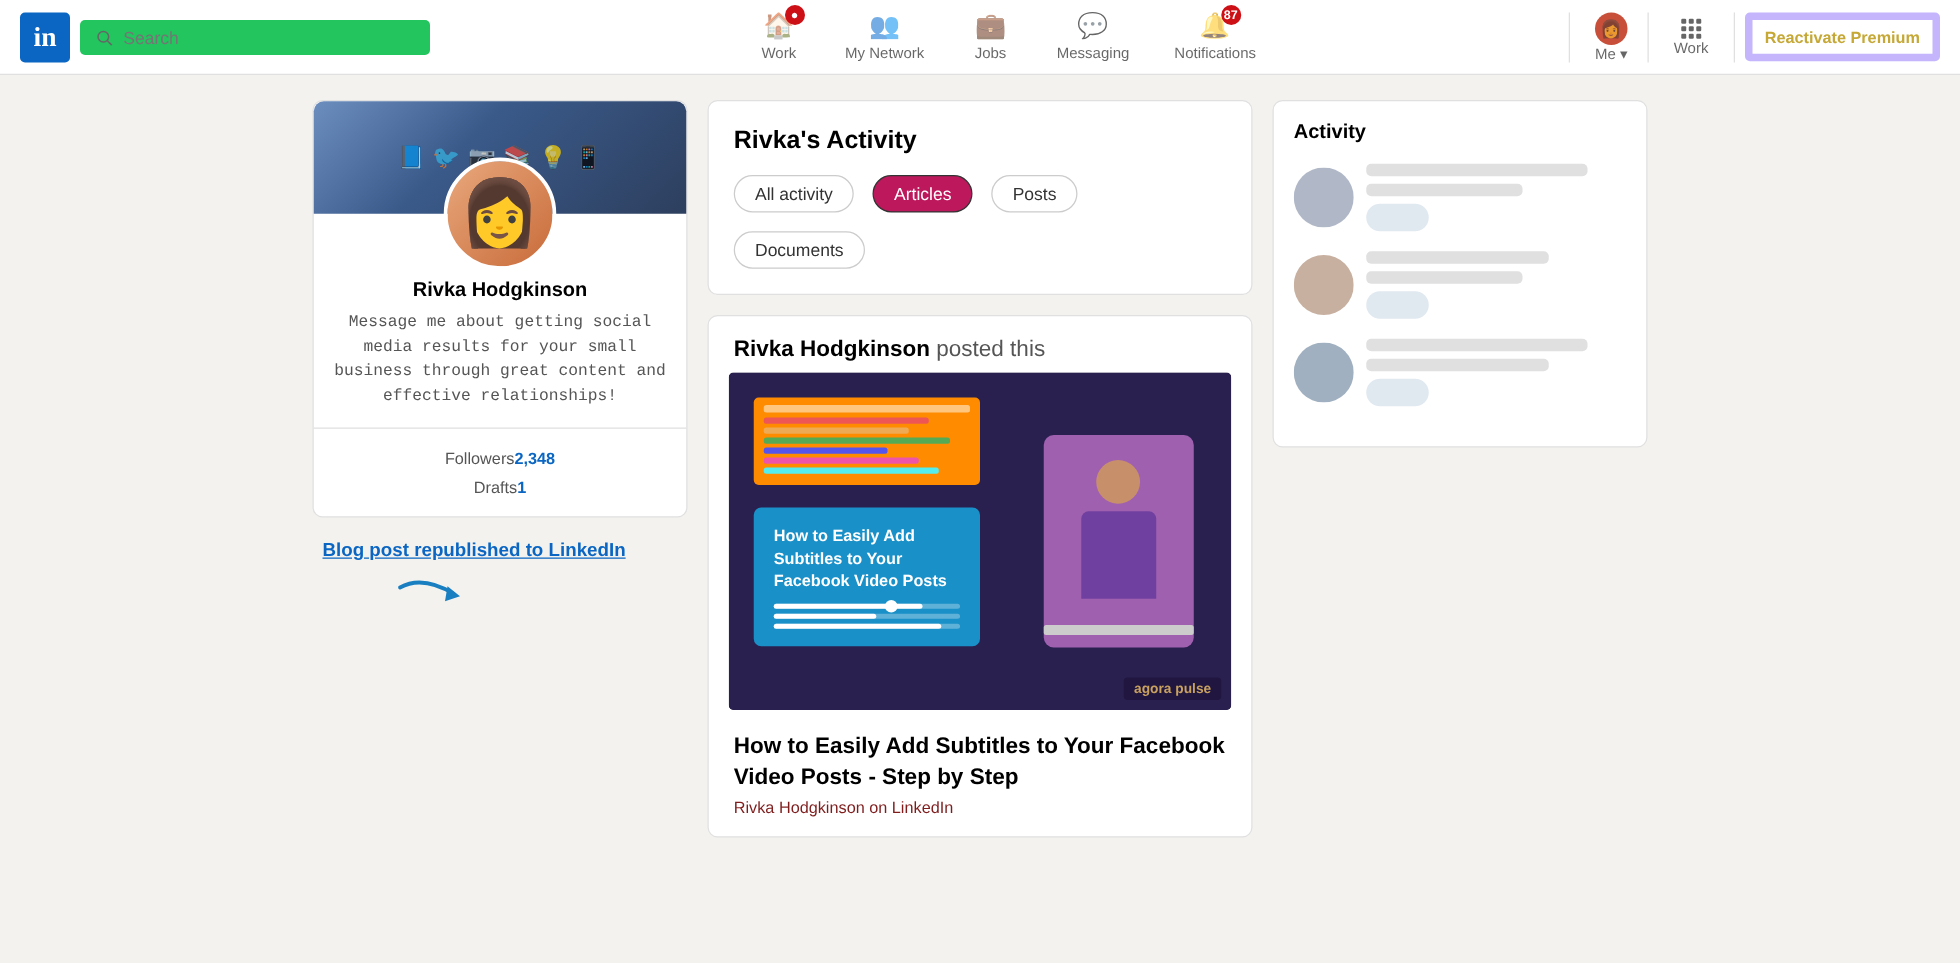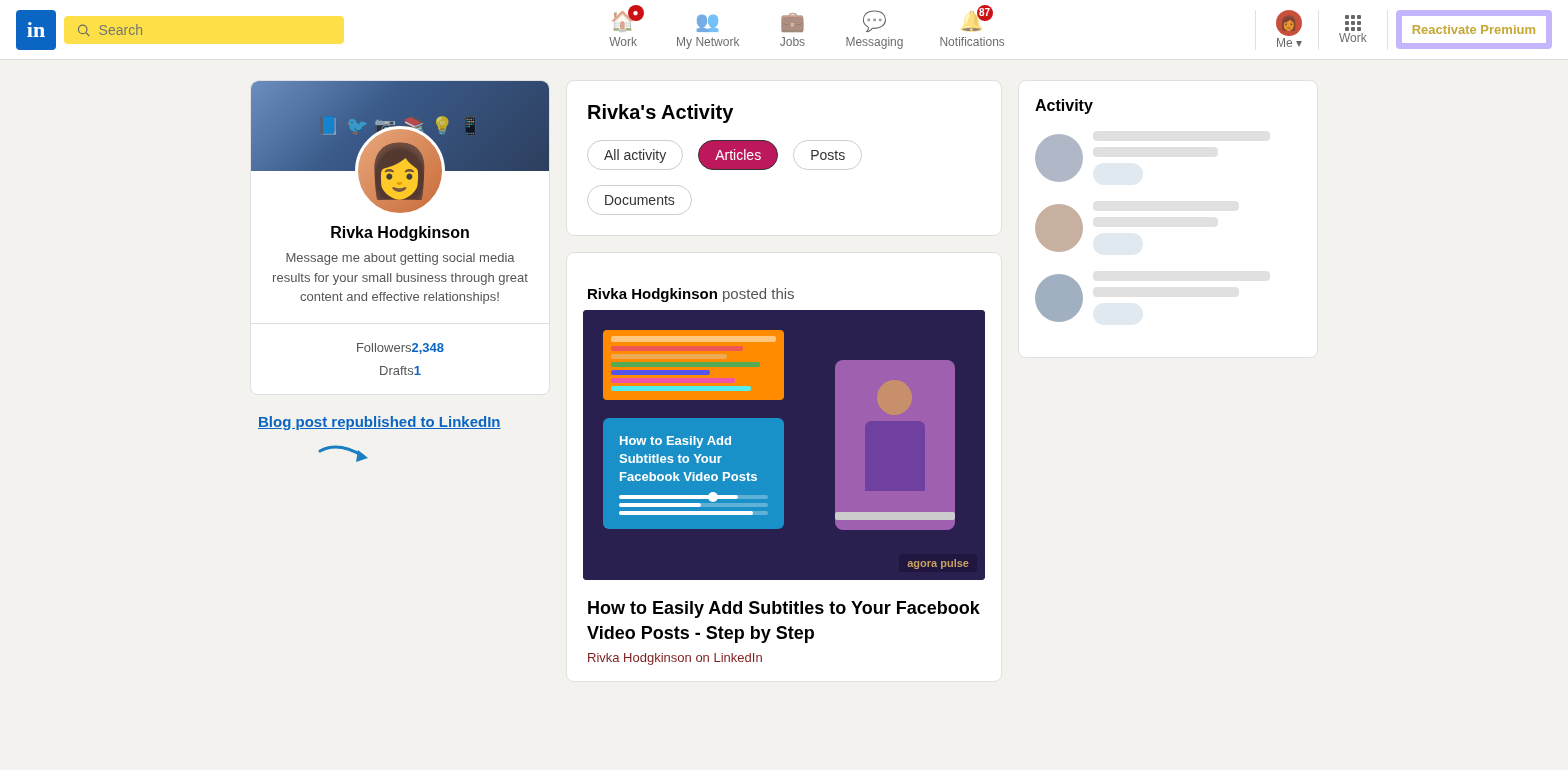--- a/index.html
+++ b/index.html
@@ -20,21 +20,21 @@
       width: 40px; height: 40px;
       background: #0a66c2;
       border-radius: 4px;
       display: flex; align-items: center; justify-content: center;
       flex-shrink: 0;
       margin-right: 8px;
     }
     .nav-logo span { color: #fff; font-size: 22px; font-weight: 900; font-family: Georgia, serif; }
     .nav-search {
       display: flex; align-items: center;
-      background: #fde047;
+      background: #22c55e;
       border-radius: 4px;
       padding: 6px 12px;
       width: 280px;
       gap: 8px;
       margin-right: 16px;
     }
     .nav-search input {
       border: none; background: transparent; outline: none;
       font-size: 14px; color: #333; width: 100%;
     }
@@ -121,21 +121,21 @@
       background: linear-gradient(135deg, #e8a87c, #c96b3a);
       display: flex; align-items: center; justify-content: center;
       overflow: hidden;
       position: relative;
     }
     .profile-info {
       text-align: center;
       padding: 8px 16px 16px;
     }
     .profile-name { font-size: 16px; font-weight: 700; color: #000; margin-bottom: 6px; }
-    .profile-bio { font-size: 13px; color: #555; line-height: 1.5; }
+    .profile-bio { font-size: 13px; color: #555; line-height: 1.5; font-family: Liberation Mono, monospace; }
     .profile-stats {
       border-top: 1px solid #e0e0e0;
       padding: 12px 16px;
     }
     .stat-row {
       display: flex; justify-content: center;
       font-size: 13px; padding: 4px 0;
     }
     .stat-label { color: #555; }
     .stat-value { font-weight: 700; color: #0a66c2; }
@@ -186,22 +186,22 @@
       border-color: #333;
     }
 
     .post-card {
       background: #fff;
       border-radius: 8px;
       border: 1px solid #e0e0e0;
       overflow: hidden;
     }
     .post-meta {
-      padding: 32px 20px 8px;
-      font-size: 15px; color: #555;
+      padding: 16px 20px 8px;
+      font-size: 18px; color: #555;
     }
     .post-meta strong { color: #000; cursor: pointer; }
 
     .post-image {
       margin: 0 16px;
       border-radius: 4px;
       overflow: hidden;
       position: relative;
     }
     .post-image-inner {

